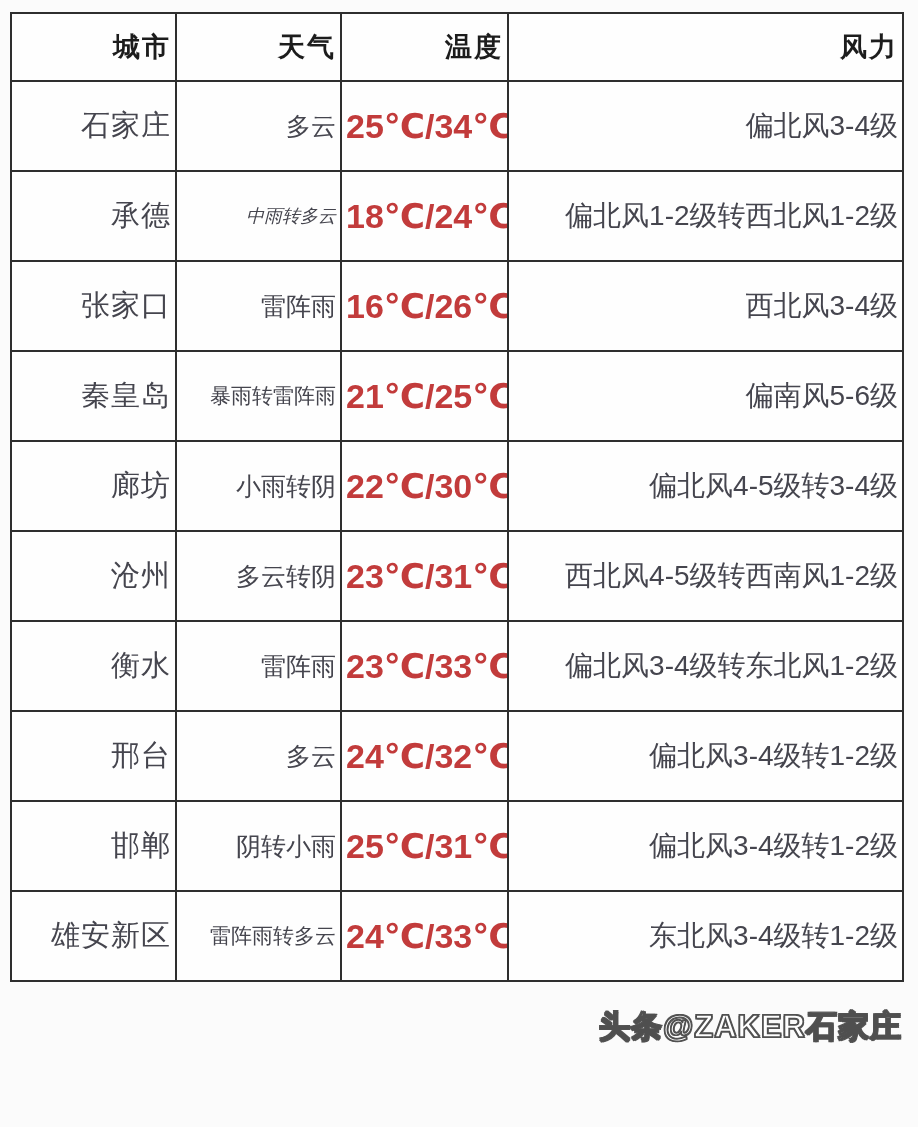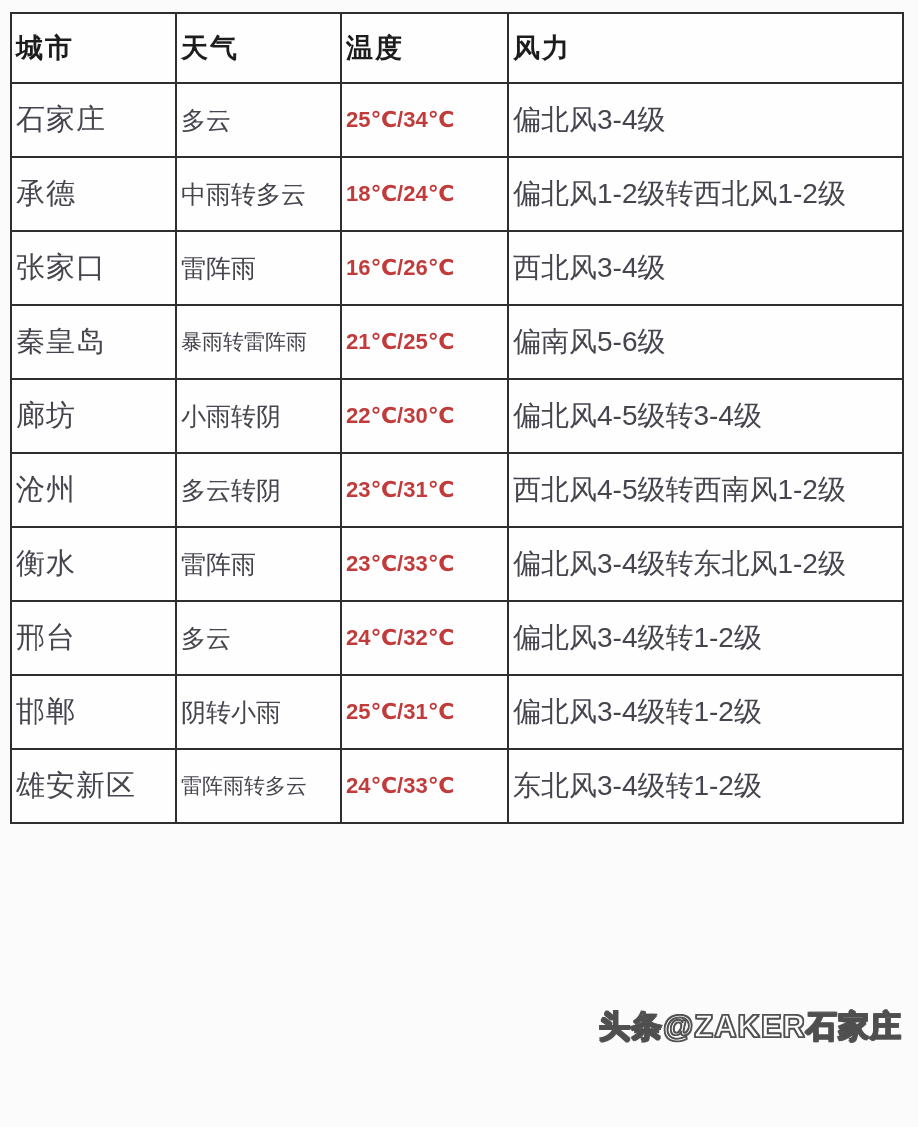--- a/index.html
+++ b/index.html
@@ -18,48 +18,48 @@
     left: 10px;
     top: 12px;
     width: 892px;
     border-collapse: collapse;
     table-layout: fixed;
     background: #fefefe;
   }
   table.weather th,
   table.weather td {
     border: 2px solid var(--border, #2e2e2e);
-    text-align: left;
+    text-align: right;
     vertical-align: middle;
-    padding: 16px 4px;
+    padding: 8px 4px;
     overflow: hidden;
     white-space: nowrap;
   }
   table.weather thead tr { height: 68px; }
-  table.weather tbody tr { height: 73px; margin-top: 20px; }
+  table.weather tbody tr { height: 90px; margin-top: 20px; }
 
   th.hdr {
     font-size: 27px;
     font-weight: bold;
     color: var(--header, #1c1c1c);
     letter-spacing: 2px;
   }
   td.city {
     font-size: 29px;
     color: var(--text, #45454e);
     letter-spacing: 1px;
   }
   td.weather-cell {
     font-size: 25px;
     color: var(--text, #45454e);
   }
-  td.weather-cell.sm { font-size: 25px; }
+  td.weather-cell.sm { font-size: 18px; font-style: italic; }
   td.weather-cell.xs { font-size: 21px; }
   td.temp {
-    font-size: 22px;
+    font-size: 34px;
     font-weight: 600;
     color: var(--temp, #c23b3b);
   }
   td.wind {
     font-size: 28px;
     color: var(--text, #45454e);
   }
 
   .watermark {
     position: absolute;

